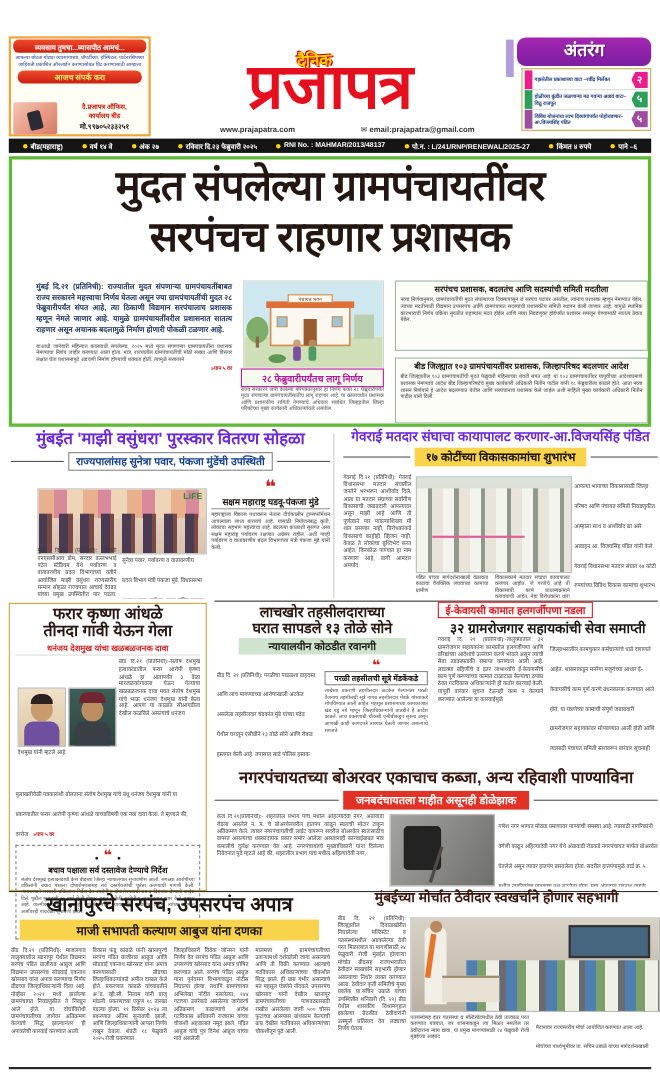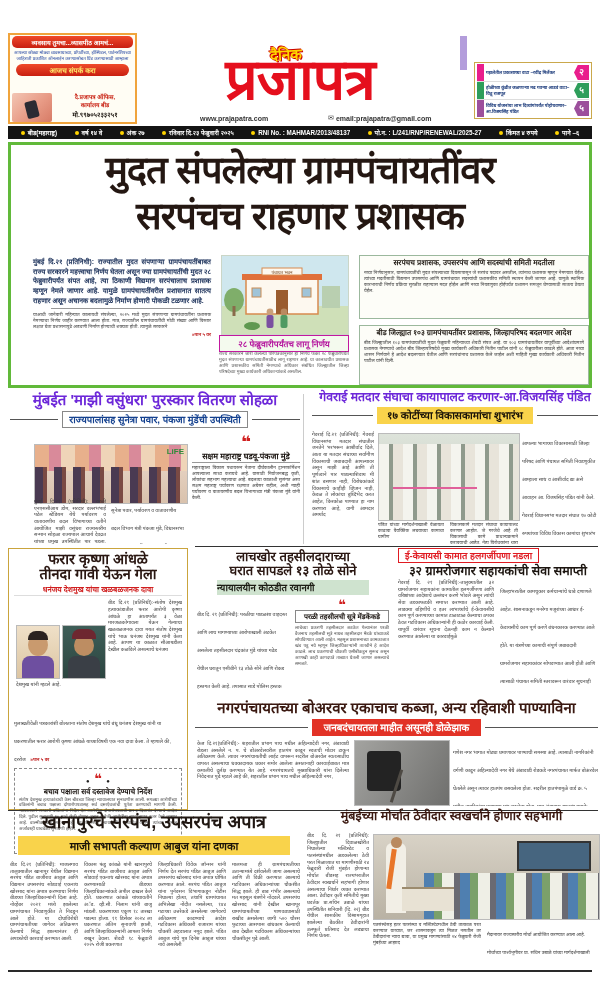--- a/index.html
+++ b/index.html
@@ -48,20 +48,21 @@
     <div class="abs" style="left:270px;top:44px;font-size:15px;font-weight:bold;color:#ffd400;text-shadow:0 0 1px #c00,1px 1px 0 #c00,-1px -1px 0 #c00;transform:rotate(-3deg)">दैनिक</div>
     <div class="abs" style="left:150px;top:50px;width:300px;text-align:center;font-size:57px;font-weight:bold;color:#e50f1d;line-height:1.05;letter-spacing:-1px">प्रजापत्र</div>
     <div class="abs" style="left:200px;top:115px;font-size:7px;font-weight:bold;color:#333">www.prajapatra.com</div>
     <div class="abs flexline" style="left:328px;top:114px;gap:2px">
       <span style="font-size:7px;color:#333">✉</span>
       <span style="font-size:7px;font-weight:bold;color:#333">email:prajapatra@gmail.com</span>
     </div>
 
     <div class="abs" style="left:460px;top:34px;width:134px;height:90px">
       <div class="abs" style="left:0;top:2px;width:7px;height:34px;background:#b39ddb"></div>
+      <div class="abs" style="left:10px;top:0;width:122px;height:26px;background:linear-gradient(#a526b0,#7b1fa2);border-radius:8px;color:#fff;font-weight:bold;font-size:16px;text-align:center;line-height:26px;text-shadow:1px 1px 0 #5e1280">अंतरंग</div>
       <div class="abs" style="left:14px;top:28px;width:118px;background:#fff;border:1px solid #caa84c;box-sizing:border-box;padding:1px 2px">
         <div class="antitem">
           <span class="chip" style="background:#e91e8c"></span>
           <span class="anttext">गझलेतील प्रकाशाच्या वाटा –रवींद्र मिर्लेकर</span>
           <span class="pgnum" style="background:#e91e8c">२</span>
         </div>
         <div class="antitem">
           <span class="chip" style="background:#2e9e5b"></span>
           <span class="anttext">होळीच्या कुंडीत जळणाऱ्या मढ गवऱ्या आडवं वाटा–विठू राजपूत</span>
           <span class="pgnum" style="background:#2e9e5b">५</span>
@@ -139,21 +140,21 @@
         <rect x="44.5" y="59" width="7" height="13" rx="2" fill="#7b4fa0"></rect>
         <circle cx="62" cy="56" r="3.4" fill="#b98a60"></circle>
         <rect x="58.5" y="59" width="7" height="13" rx="2" fill="#4f9a62"></rect>
         <ellipse cx="30" cy="70" rx="8" ry="4" fill="#5f9850"></ellipse>
       </svg>
     </div>
     <div class="abs" style="left:208px;top:190px;width:130px;border:1.5px solid #c2189e;background:#f4faee;color:#b5179e;font-weight:bold;font-size:8.6px;text-align:center;padding:1.5px 0;box-sizing:border-box">२८ फेब्रुवारीपर्यंतच लागू निर्णय</div>
     <div class="abs jt" style="left:208px;top:206px;width:130px;font-size:4.6px;line-height:1.3;color:#555">राज्य सरकारने जारी केलेल्या परिपत्रकानुसार हा निर्णय फक्त २८ फेब्रुवारीपर्यंत मुदत संपणाऱ्या ग्रामपंचायतींसाठीच लागू राहणार आहे. या कालावधीत प्रशासक आणि प्रशासकीय समिती नेमण्याचे अधिकार संबंधित जिल्ह्यातील जिल्हा परिषदेच्या मुख्य कार्यकारी अधिकाऱ्यांकडे असतील.</div>
 
     <div class="abs" style="left:348px;top:110px;width:230px;height:64px;border:1px solid #9bb89d;background:#fdfdf8;padding:3px 4px;box-sizing:border-box">
-      <div class="boxtitle">सरपंचच प्रशासक, उपसरपंच आणि सदस्यांची समिती मदतीला</div>
+      <div class="boxtitle">सरपंचच प्रशासक, बदलतंच आणि सदस्यांची समिती मदतीला</div>
       <div class="jt t47" style="margin-top:2px">नव्या निर्णयानुसार, ग्रामपंचायतींची मुदत संपल्याच्या दिवसापासून जे सरपंच पदावर असतील, त्यांनाच प्रशासक म्हणून नेमण्यात येईल. त्यांच्या मदतीसाठी विद्यमान उपसरपंच आणि ग्रामपंचायत सदस्यांची प्रशासकीय समिती स्थापन केली जाणार आहे. यामुळे स्थानिक कारभाराची निर्णय प्रक्रिया सुरळीत राहण्यास मदत होईल आणि नव्या निवडणुका होईपर्यंत प्रशासन समजून घेण्यासाठी सातत्य ठेवता येईल.</div>
     </div>
     <div class="abs" style="left:348px;top:180px;width:230px;height:60px;border:1px solid #9bb89d;background:#fdfdf8;padding:3px 4px;box-sizing:border-box">
       <div class="boxtitle">बीड जिल्ह्यात १०३ ग्रामपंचायतींवर प्रशासक, जिल्हापरिषद बदलणार आदेश</div>
       <div class="jt t47" style="margin-top:2px">बीड जिल्ह्यातील १०३ ग्रामपंचायतींची मुदत फेब्रुवारी महिन्याच्या शेवटी संपत आहे. या १०३ ग्रामपंचायतींवर यापूर्वीच्या आदेशांप्रमाणे प्रशासक नेमण्याचे आदेश बीड जिल्हापरिषदेचे मुख्य कार्यकारी अधिकारी नितीन पाटील यांनी १८ फेब्रुवारीला काढले होते. आता नव्या शासन निर्णयाने हे आदेश बदलण्यात येतील आणि सरपंचांनाच प्रशासक केले जाईल अशी माहिती मुख्य कार्यकारी अधिकारी नितीन पाटील यांनी दिली.</div>
     </div>
   </div>
 
   <div class="abs" style="left:303px;top:394px;width:1px;height:150px;background:#ccc"></div>
 
@@ -232,21 +233,21 @@
         <span style="color:#222;font-size:6px">●</span>
       </div>
       <div style="font-size:7.4px;font-weight:bold;color:#18120e;text-align:center">बचाव पक्षाला सर्व दस्तावेज देण्याचे निर्देश</div>
       <div class="jt" style="font-size:4.5px;line-height:1.32;color:#4a4a4a;margin-top:1px;overflow:hidden;height:56px">संतोष देशमुख हत्याकांडाची केस बीडच्या जिल्हा न्यायालयात सुनावणीस आली. सगळ्या आरोपींच्या वकिलांनी बचाव पक्षाला दोषारोपपत्रासह सर्व दस्तऐवजांची पूर्तता करण्याची मागणी केली. न्यायालयाने सरकारी वकिलांना निर्देश देत आरोपींना दोषारोपपत्राची प्रत ३ दिवसांत देण्याचे आदेश दिले. पुढील सुनावणी १० मार्च रोजी होणार असून यावेळी आरोपींना न्यायालयात हजर केले जाणार आहे. वाल्मीक कराडसह आठही आरोपी सध्या न्यायालयीन कोठडीत असून, त्यांच्या जामीन अर्जांवरही याचवेळी सुनावणी होईल.</div>
     </div>
   </div>
 
   <div class="abs" style="left:195px;top:550px;width:196px;height:148px">
     <div class="hl" style="font-size:13px;color:#2a1712">लाचखोर तहसीलदाराच्या</div>
     <div class="hl" style="font-size:13px;color:#2a1712">घरात सापडले १३ तोळे सोने</div>
-    <div style="background:#cfe3cf;color:#1c1c14;font-weight:bold;font-size:9.6px;margin:3px 22px 0 22px;padding:1px 0">न्यायालयीन कोठडीत रवानगी</div>
+    <div style="background:#cfe3cf;color:#1c1c14;font-weight:bold;font-size:9.6px;text-align:center;margin:3px 22px 0 22px;padding:1px 0">न्यायालयीन कोठडीत रवानगी</div>
     <div class="abs" style="left:2px;top:52px;width:92px;height:94px;overflow:hidden">
       <span class="jt t5">बीड दि. २१ (प्रतिनिधी): परळीचा पाडळशा वाहदस्त आणि लाच मागण्याच्या आरोपाखाली अटकेत असलेला तहसीलदार चंद्रकांत मुंडे यांच्या गढेड येथील घरातून एसीबीने १३ तोळे सोने आणि रोकड हस्तगत केली आहे. तपासात साडे पोलिस हस्तक दाखल झाल्यावर अटकेत असलेल्या यांकडेला मुंडेची संरिचारी</span>
       
     </div>
     <div class="abs" style="left:100px;top:50px;width:94px;text-align:center">
       <div class="qmark" style="font-size:13px">❝</div>
       <div style="border:1px solid #888;font-size:7px;font-weight:bold;color:#18120e;padding:1px 2px">परळी तहसीलची सूत्रे मेंडकेंकडे</div>
       <div class="jt" style="font-size:4.5px;line-height:1.32;color:#4a4a4a;margin-top:2px;height:72px;overflow:hidden">लाचेच्या प्रकरणी तहसीलदार अटकेत गेल्यानंतर परळी वैजनाथ तहसीलची सूत्रे नायब तहसीलदार मेंडके यांच्याकडे सोपविण्यात आली आहेत. महसूल प्रशासनाच्या कामकाजात खंड पडू नये म्हणून जिल्हाधिकाऱ्यांनी तातडीने हे आदेश काढले. लाच प्रकरणाची चौकशी एसीबीकडून सुरूच असून आणखी काही कागदपत्रे ताब्यात घेतली जाणार असल्याचे समजते.</div>
     </div>
   </div>

